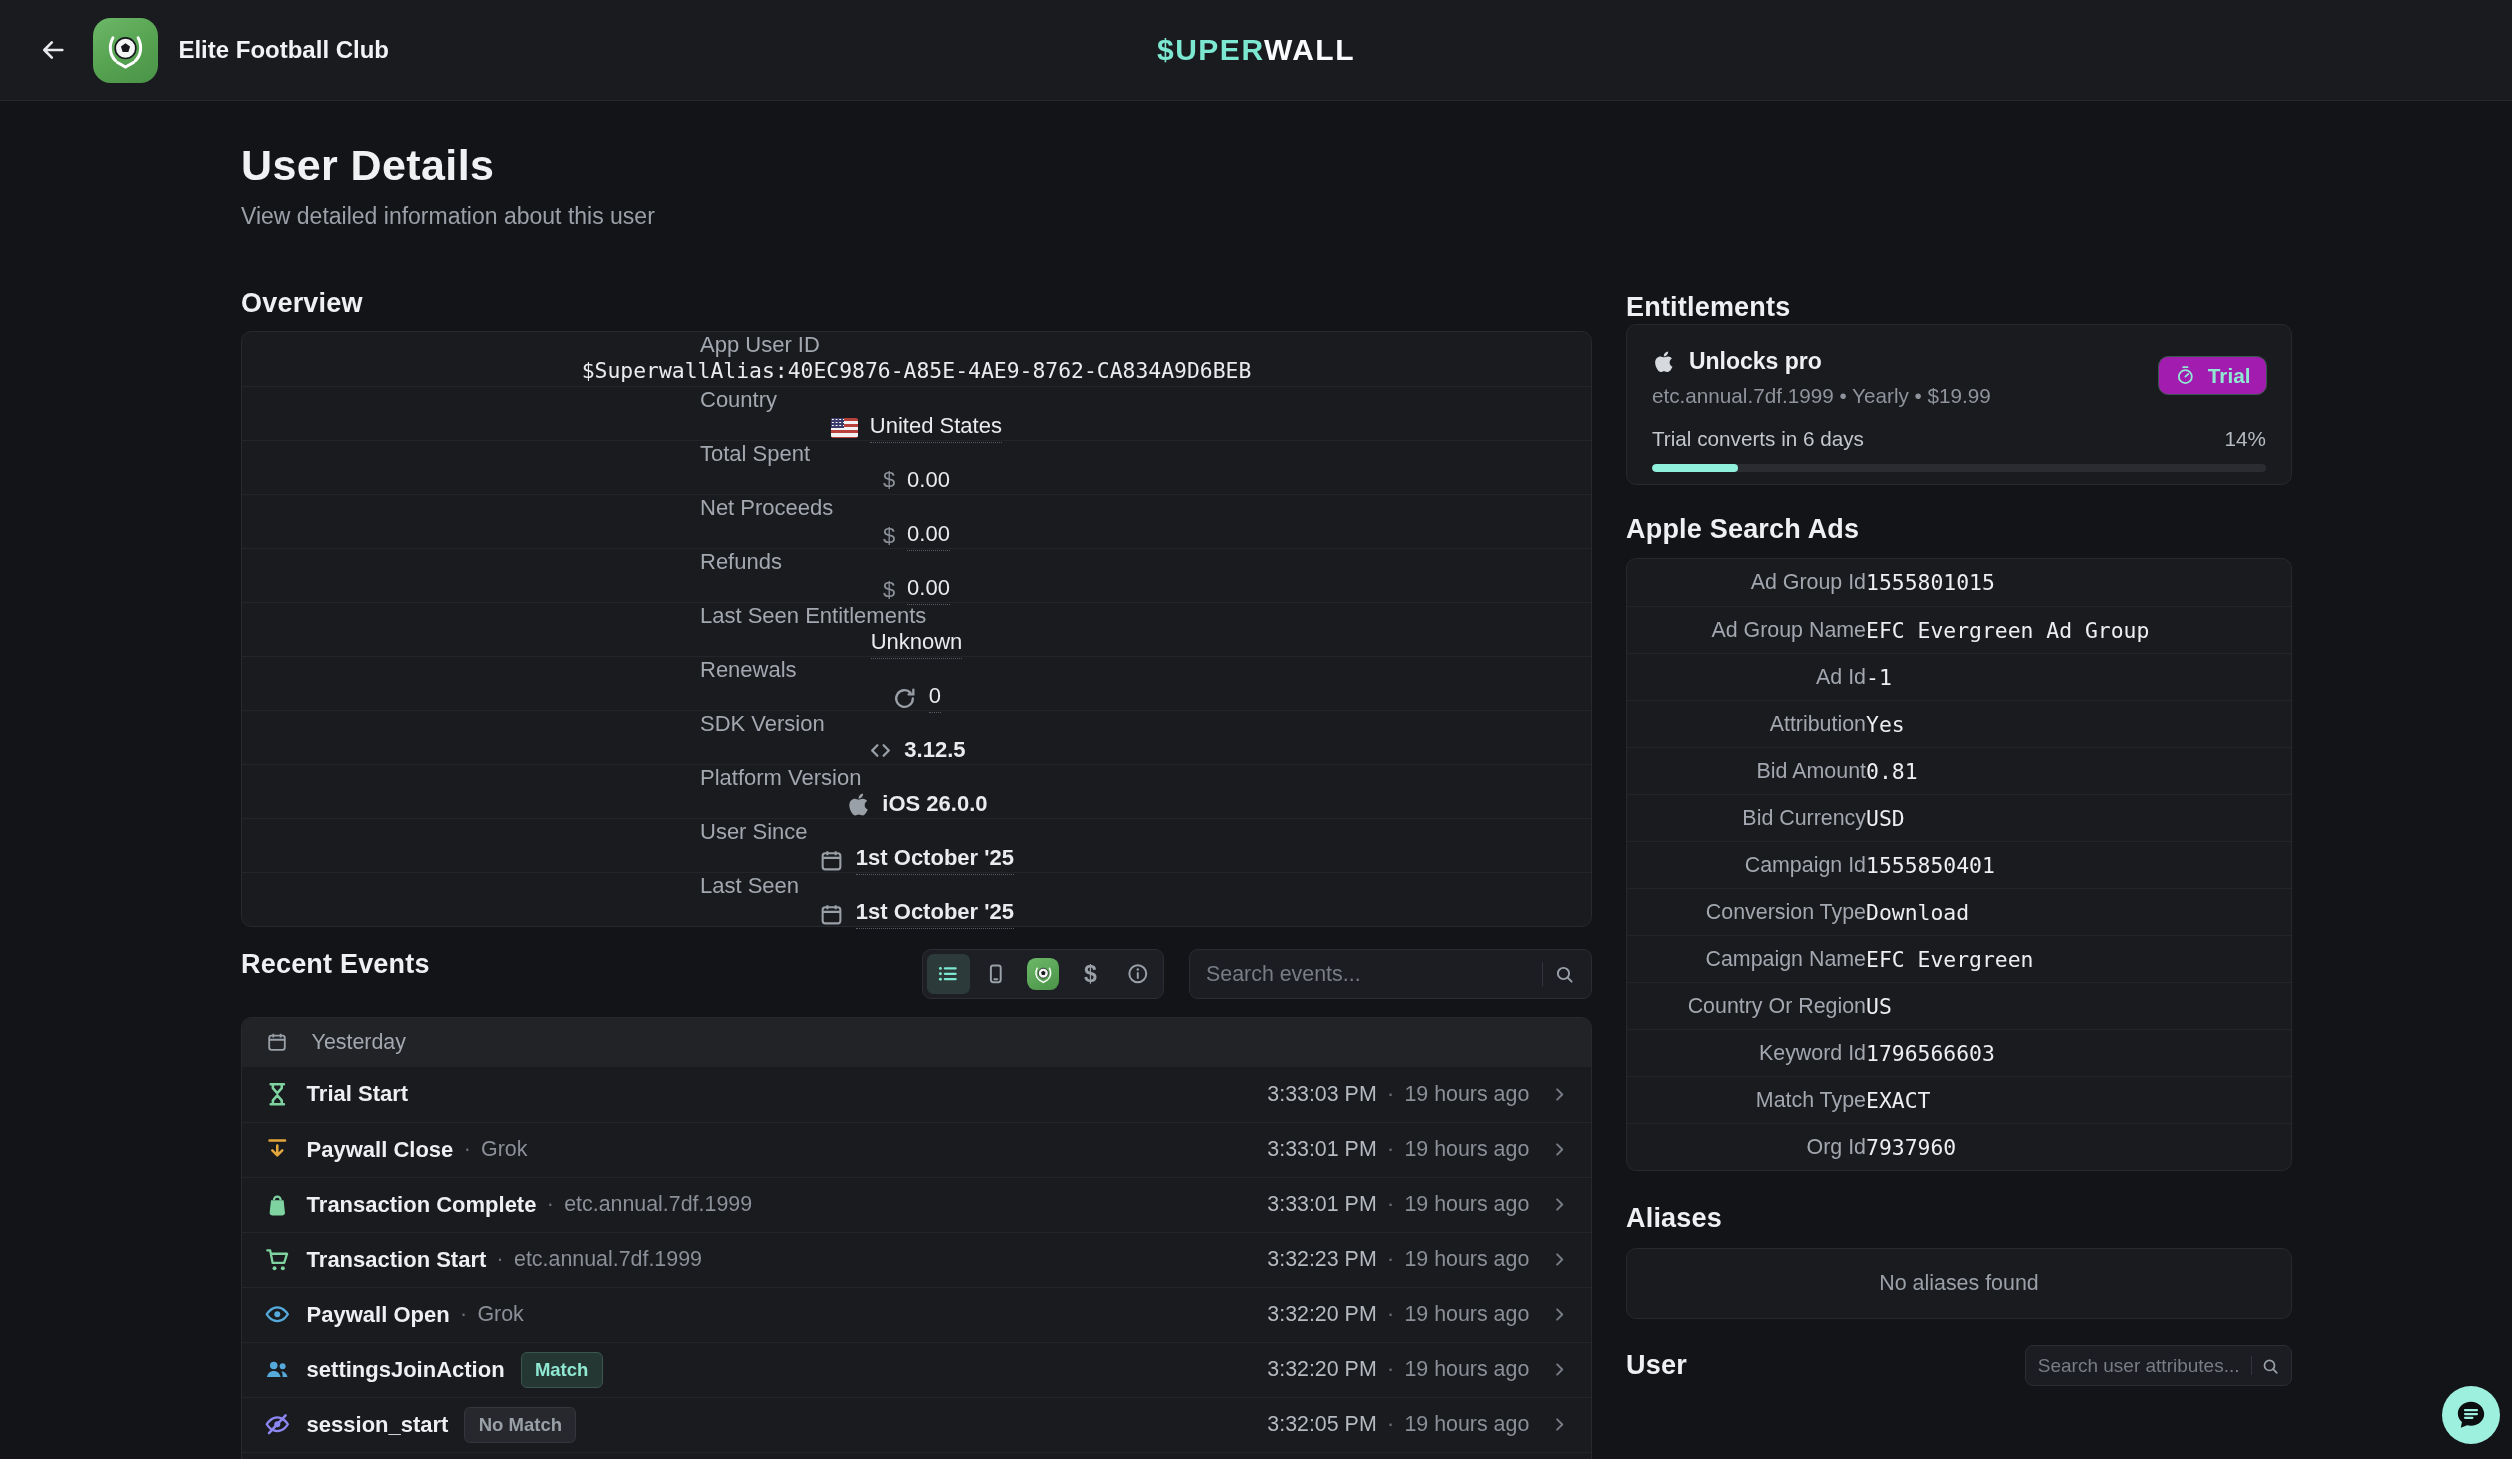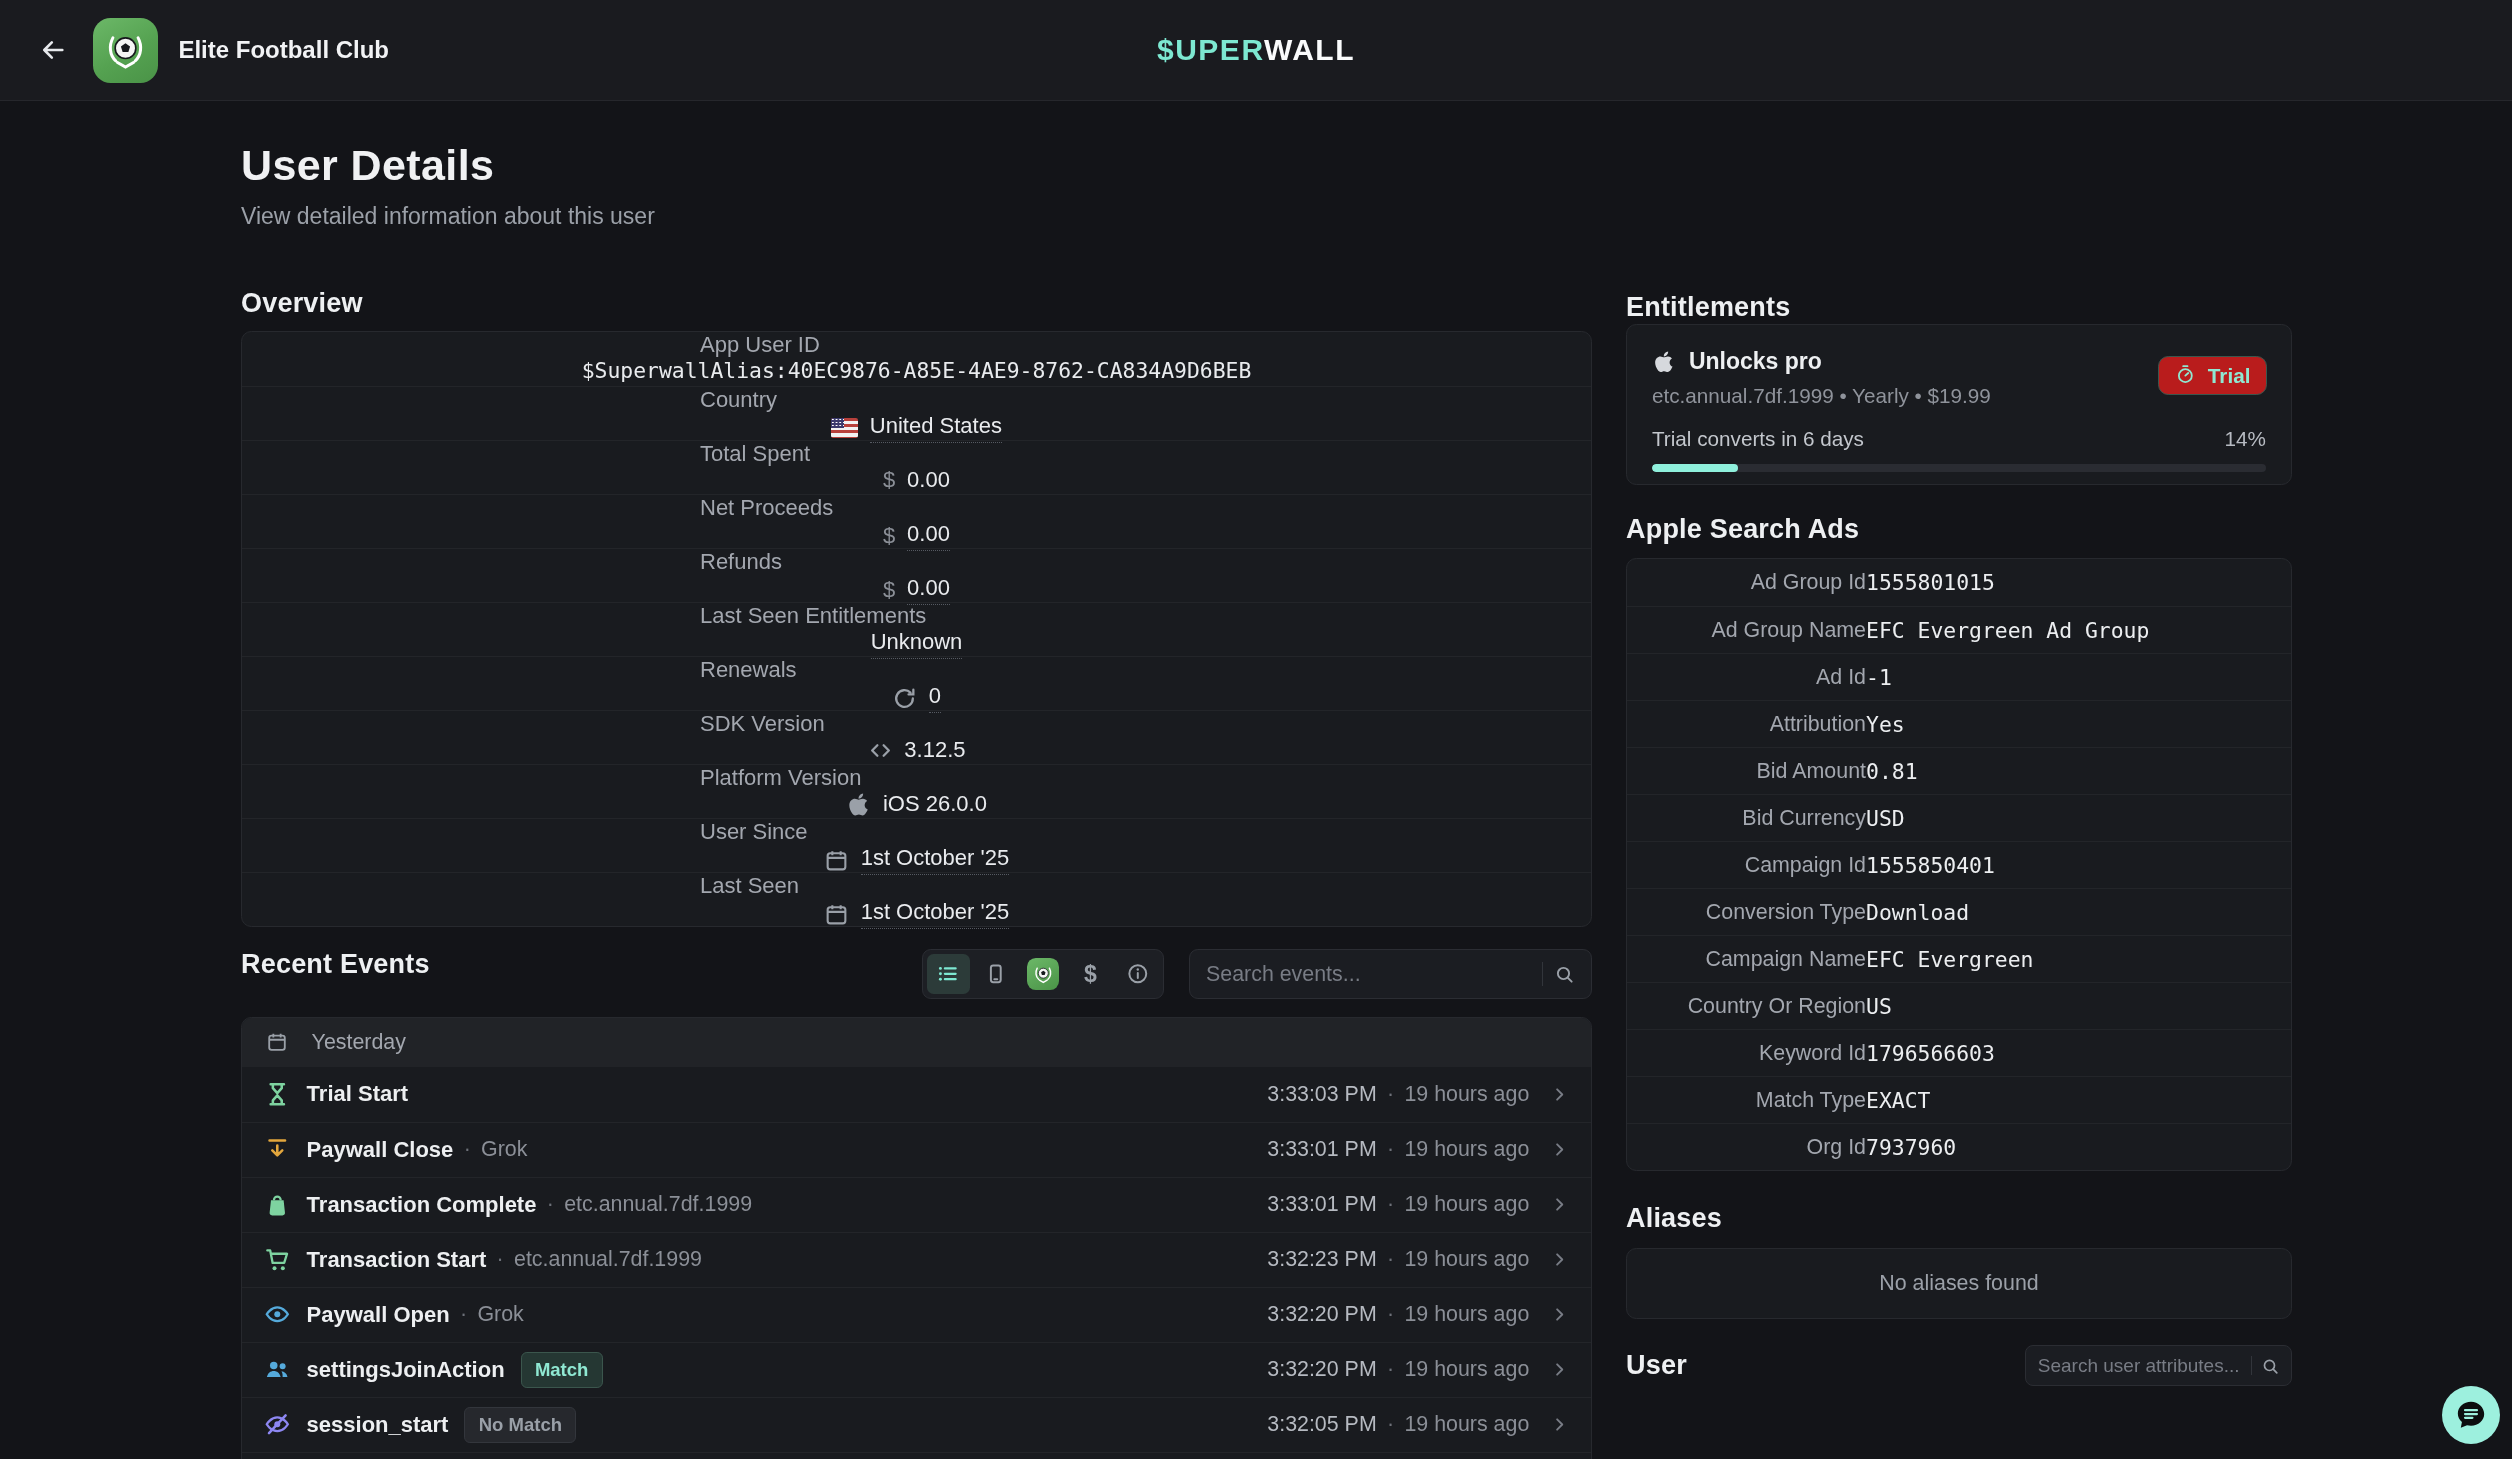--- a/index.html
+++ b/index.html
@@ -47,21 +47,21 @@
 
   
   .ovtable { margin-top:11.8px; }
   .orow { display:flex; align-items:center; height:54px; padding:0 26.6px; border-top:0.7px solid #232529;flex-direction:column; }
   .orow:first-child { border-top:none; }
   .olabel { width:433px; flex:none; font-size:22px; color:#a3a7af; }
   .oval { display:flex; align-items:center; gap:11.8px; font-size:22px; color:#e9ebee; min-width:0; }
   .mono { font-family:"DejaVu Sans Mono", monospace; font-size:21.4px; }
   .dotted { border-bottom:1.5px dotted #565a62; padding-bottom:3px; }
   .prefix { color:#8b8f97; }
-  .semib { font-weight:400; }
+  .semib { font-weight:700; }
   .rowicon { width:25px; height:25px; color:#9aa0a8; flex:none; display:flex; align-items:center; justify-content:center; }
   .rowicon svg { width:100%; height:100%; }
   .flag { width:27px; height:20px; border-radius:2.2px; position:relative; overflow:hidden; flex:none;
           background:repeating-linear-gradient(180deg,#b8413c 0 3.1px,#f2f2f2 3.1px 6.2px); }
   .flag::after { content:""; position:absolute; left:0; top:0; width:12.5px; height:9.6px; background:#3c3b6e;
           background-image:radial-gradient(#fff 0.7px, transparent 1px); background-size:3.7px 3px; }
 
   
   .re-head { display:flex; margin-top:22px; gap:25px; }
   .re-head h2 { flex:1; }
@@ -94,22 +94,22 @@
   .espace { flex:1; }
   .etime { font-size:21.4px; color:#b6bac1; white-space:nowrap; }
   .eago { font-size:21.4px; color:#8b8f97; white-space:nowrap; }
   .chev { width:19px; height:19px; margin-left:20.7px; color:#787c85; flex:none; }
 
   
   .ent-h2 { margin-top:191px; }
   .entcard { margin-top:1px; padding:22px 25px 12px; position:relative; }
   .ent-top { display:flex; align-items:center; gap:13.3px; font-size:23px; font-weight:700; color:#eef0f2; height:29.5px; }
   .ent-top .rowicon { width:23.6px; height:23.6px; color:#d6d9dd; }
-  .trialbadge { position:absolute; right:23.6px; top:31px; display:flex; gap:12px; 
-    background:#b91c1c; border:1.5px solid #3b564d; color:#8fe8d2; font-size:20.7px; font-weight:700;
+  .trialbadge { position:absolute; right:23.6px; top:31px; display:flex; gap:12px; align-items:center;
+    background:#a21caf; border:1.5px solid #3b564d; color:#8fe8d2; font-size:20.7px; font-weight:700;
     padding:6.6px 16px; border-radius:10.3px; cursor:default; }
   .trialbadge svg { width:20.7px; height:20.7px; }
   .ent-sub { margin-top:7.4px; font-size:20.7px; color:#8f939b; }
   .ent-row2 { margin-top:19px; display:flex; justify-content:space-between; align-items:center; font-size:20.7px; color:#c3c7cd; }
   .ent-pct { color:#b7bbc2; }
   .entbar { margin-top:13.3px; height:7.4px; border-radius:4.4px; background:#2a2c32; overflow:hidden; }
   .entfill { height:100%; border-radius:4.4px; background:#8ff0dc; }
 
   .asa-h2 { margin-top:29.5px; }
   .asatable { margin-top:13.3px; }

